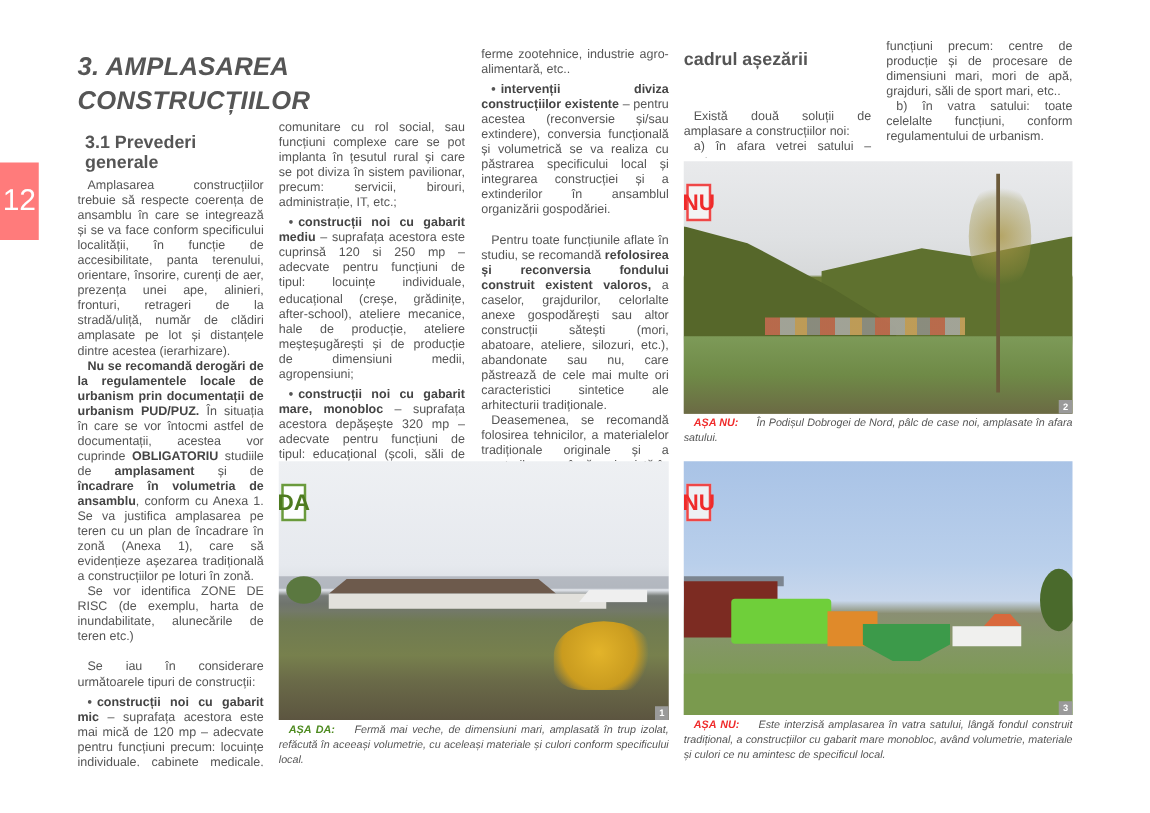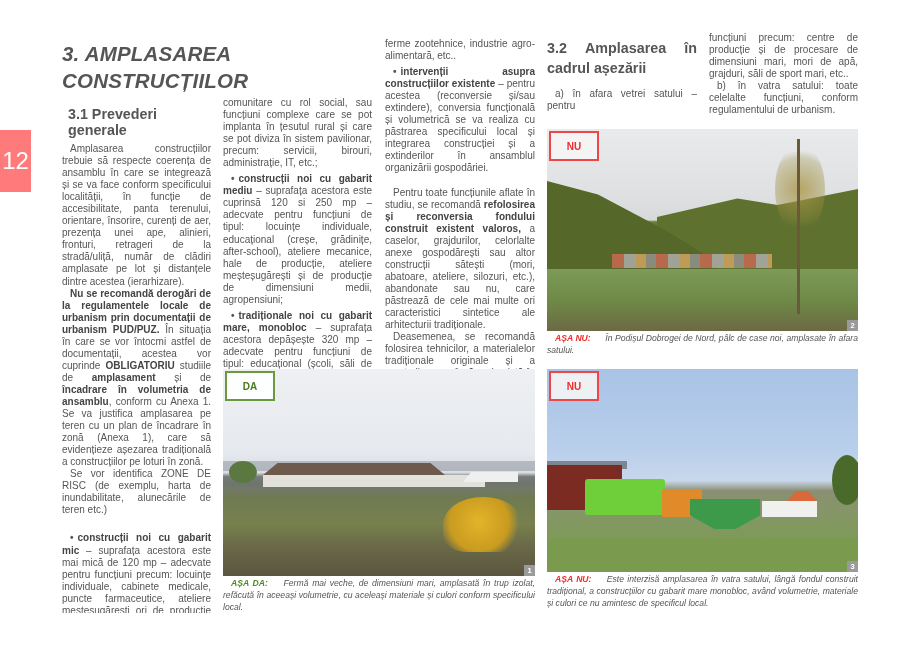--- a/index.html
+++ b/index.html
@@ -42,23 +42,23 @@
     #col1 { left: 62px; top: 143px; width: 149px; }
     #col2 { left: 223px; top: 97px; width: 149px; }
     #col3 { left: 385px; top: 38px; width: 150px; }
     #col4 { left: 547px; top: 88px; width: 150px; }
     #col5 { left: 709px; top: 32px; width: 149px; }
 
     .photo {
       position: absolute; overflow: hidden;
     }
     .photo .tag {
-      position: absolute; left: 2px; top: 2px; width: 50px; height: 30px;
+      position: absolute; left: 2px; top: 18px; width: 20px; height: 30px;
       border: 2px solid; background: rgba(255,255,255,0.9);
-      font-weight: bold; font-size: 10px;
+      font-weight: bold; font-size: 18px;
       display: flex; align-items: center; justify-content: center;
     }
     .tag.da { border-color: #6a9a3c; color: #4d7a1f; text-align: right; }
     .tag.nu { border-color: #ef4747; color: #ef2b2b; background: rgba(245,245,245,0.9); }
     .photo .num {
       position: absolute; right: 0; bottom: 0; width: 11px; height: 11px;
       background: #9a9a9a; color: #ffffff; font-size: 7.5px; font-weight: bold;
       display: flex; align-items: center; justify-content: center;
     }
 
@@ -115,51 +115,48 @@
 
 <h1 class="chapter-title">3. AMPLASAREA CONSTRUCȚIILOR</h1>
 
 <h2 class="section-title">3.1 Prevederi generale</h2>
 
 <div class="col" id="col1">
   <p>Amplasarea construcțiilor trebuie să respecte coerența de ansamblu în care se integrează și se va face conform specificului localității, în funcție de accesibilitate, panta terenului, orientare, însorire, curenți de aer, prezența unei ape, alinieri, fronturi, retrageri de la stradă/uliță, număr de clădiri amplasate pe lot și distanțele dintre acestea (ierarhizare).</p>
   <p><b>Nu se recomandă derogări de la regulamentele locale de urbanism prin documentații de urbanism PUD/PUZ.</b><span> În situația în care se vor întocmi astfel de documentații, acestea vor cuprinde </span><b>OBLIGATORIU</b><span> studiile de </span><b>amplasament</b><span> și de </span><b>încadrare în volumetria de ansamblu</b><span>, conform cu Anexa 1. Se va justifica amplasarea pe teren cu un plan de încadrare în zonă (Anexa 1), care să evidențieze așezarea tradițională a construcțiilor pe loturi în zonă.</span></p>
   <p>Se vor identifica ZONE DE RISC (de exemplu, harta de inundabilitate, alunecările de teren etc.)</p>
   <div class="gap"></div>
+  <p>Se iau în considerare următoarele tipuri de construcții:</p>
   <div class="gap-s"></div>
   <p class="bullet"><b>construcții noi cu gabarit mic</b><span> – suprafața acestora este mai mică de 120 mp – adecvate pentru funcțiuni precum: locuințe individuale, cabinete medicale, puncte farmaceutice, ateliere meșteșugărești ori de producție de mici dimensiuni, centre comunitare cu rol social, sau funcțiuni complexe care se pot implanta în țesutul rural și care se pot diviza în sistem pavilionar, precum: servicii, birouri, administrație, IT, etc.;</span></p>
 </div>
 
 <div class="col" id="col2">
   <p class="noind">comunitare cu rol social, sau funcțiuni complexe care se pot implanta în țesutul rural și care se pot diviza în sistem pavilionar, precum: servicii, birouri, administrație, IT, etc.;</p>
   <div class="gap-s"></div>
   <p class="bullet"><b>construcții noi cu gabarit mediu</b><span> – suprafața acestora este cuprinsă 120 si 250 mp – adecvate pentru funcțiuni de tipul: locuințe individuale, educațional (creșe, grădinițe, after-school), ateliere mecanice, hale de producție, ateliere meșteșugărești și de producție de dimensiuni medii, agropensiuni;</span></p>
   <div class="gap-s"></div>
-  <p class="bullet"><b>tradiționale noi cu gabarit mare, monobloc</b><span> – suprafața acestora depășește 320 mp – adecvate pentru funcțiuni de tipul: educațional (școli, săli de sport), producție nonagricolă, activități meșteșugărești, depozitare,</span></p>
+  <p class="bullet"><b>construcții noi cu gabarit mare, monobloc</b><span> – suprafața acestora depășește 320 mp – adecvate pentru funcțiuni de tipul: educațional (școli, săli de sport), producție nonagricolă, activități meșteșugărești, depozitare,</span></p>
 </div>
 
 <div class="col" id="col3">
   <p class="noind">ferme zootehnice, industrie agro-alimentară, etc..</p>
   <div class="gap-s"></div>
-  <p class="bullet"><b>intervenții asupra construcțiilor existente</b><span> – pentru acestea (reconversie și/sau extindere), conversia funcțională și volumetrică se va realiza cu păstrarea specificului local și integrarea construcției și a extinderilor în ansamblul organizării gospodăriei.</span></p>
+  <p class="bullet"><b>intervenții diviza construcțiilor existente</b><span> – pentru acestea (reconversie și/sau extindere), conversia funcțională și volumetrică se va realiza cu păstrarea specificului local și integrarea construcției și a extinderilor în ansamblul organizării gospodăriei.</span></p>
   <div class="gap"></div>
   <p><span>Pentru toate funcțiunile aflate în studiu, se recomandă </span><b>refolosirea și reconversia fondului construit existent valoros,</b><span> a caselor, grajdurilor, celorlalte anexe gospodărești sau altor construcții sătești (mori, abatoare, ateliere, silozuri, etc.), abandonate sau nu, care păstrează de cele mai multe ori caracteristici sintetice ale arhitecturii tradiționale.</span></p>
   <p>Deasemenea, se recomandă folosirea tehnicilor, a materialelor tradiționale originale și a meșterilor care încă mai există în zonă.</p>
 </div>
 
 <h2 class="section-title-2">
-  <div class="row1">
-      <span>3.2</span>
-      <span>Amplasarea</span>
-      <span>în</span>
-    </div>
   <div>cadrul așezării</div>
 </h2>
 
 <div class="col" id="col4">
+  <p>Există două soluții de amplasare a construcțiilor noi:</p>
   <p>a) în afara vetrei satului – pentru</p>
 </div>
 
 <div class="col" id="col5">
   <p class="noind">funcțiuni precum: centre de producție și de procesare de dimensiuni mari, mori de apă, grajduri, săli de sport mari, etc..</p>
   <p>b) în vatra satului: toate celelalte funcțiuni, conform regulamentului de urbanism.</p>
 </div>
 
 <div class="photo" id="photo1">
   <div class="hill"></div>

